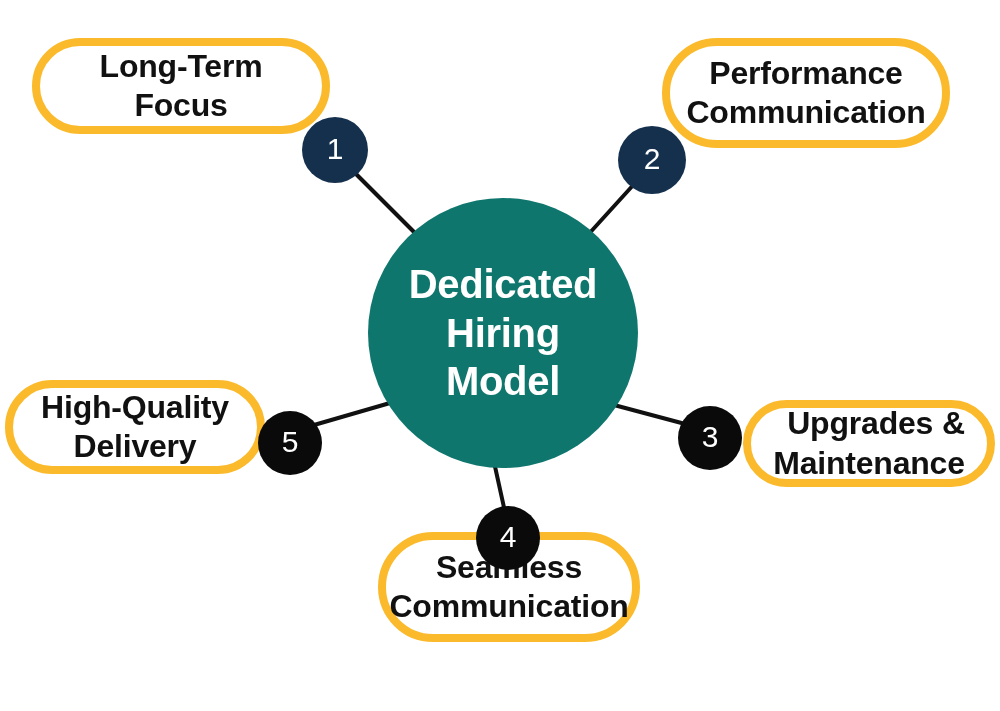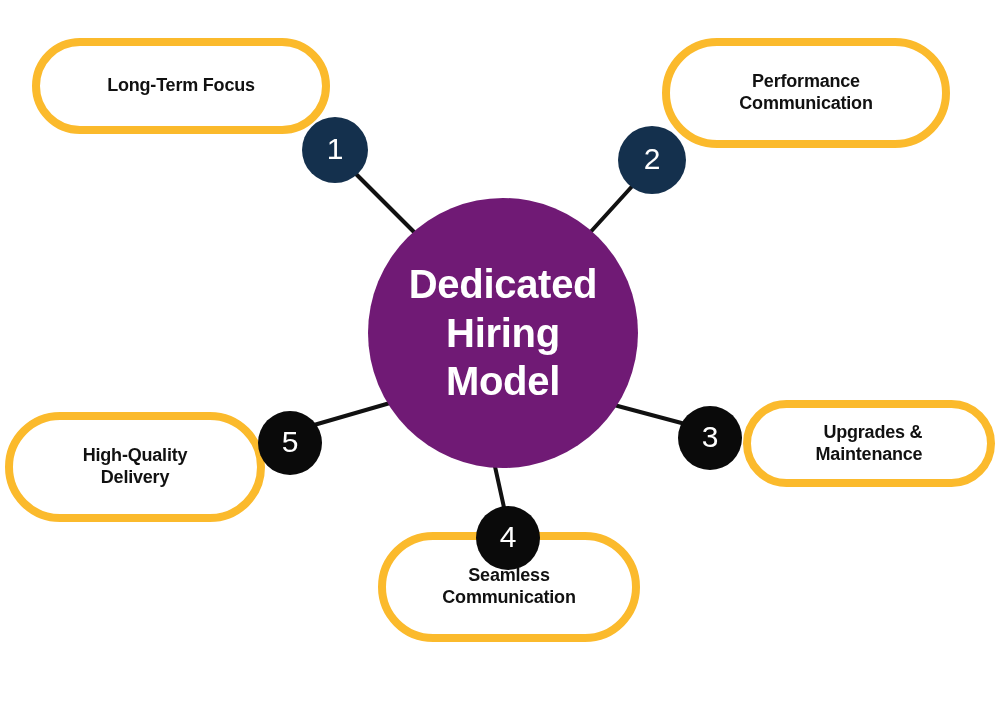--- a/index.html
+++ b/index.html
@@ -32,21 +32,21 @@
   }
 
   
   .hub {
     position: absolute;
     left: 368px;
     top: 198px;
     width: 270px;
     height: 270px;
     border-radius: 50%;
-    background: #701a75;
+    background: #0f766e;
     z-index: 2;
     display: flex;
     align-items: center;
     justify-content: center;
   }
   .hub-label {
     color: #ffffff;
     font-size: 40px;
     font-weight: 700;
     line-height: 1.22;
@@ -79,34 +79,34 @@
     border: 8px solid #FBBA2C;
     border-radius: 999px;
     z-index: 3;
     display: flex;
     align-items: center;
     justify-content: center;
     text-align: center;
   }
   .pill-label {
     color: #111111;
-    font-size: 18px;
+    font-size: 32px;
     font-weight: 700;
     line-height: 1.22;
     letter-spacing: -0.2px;
     white-space: pre-line;
     padding: 0 14px;
   }
 
   
   #pill-1 { left: 32px;  top: 38px;  width: 298px; height: 96px; }
   #pill-2 { left: 662px; top: 38px;  width: 288px; height: 110px; }
   #pill-3 { left: 743px; top: 400px; width: 252px; height: 87px; text-align: right; }
   #pill-4 { left: 378px; top: 532px; width: 262px; height: 110px; }
-  #pill-5 { left: 5px;   top: 412px; width: 260px; height: 110px; }
+  #pill-5 { left: 5px;   top: 380px; width: 260px; height: 94px; }
 
   
   #badge-1 { left: 302px; top: 117px; width: 66px; height: 66px; background: #14304D; }
   #badge-2 { left: 618px; top: 126px; width: 68px; height: 68px; background: #14304D; }
   #badge-3 { left: 678px; top: 406px; width: 64px; height: 64px; background: #0A0A0A; }
   #badge-4 { left: 476px; top: 506px; width: 64px; height: 64px; background: #0A0A0A; }
   #badge-5 { left: 258px; top: 411px; width: 64px; height: 64px; background: #0A0A0A; }
 </style>
 </head>
 <body>

